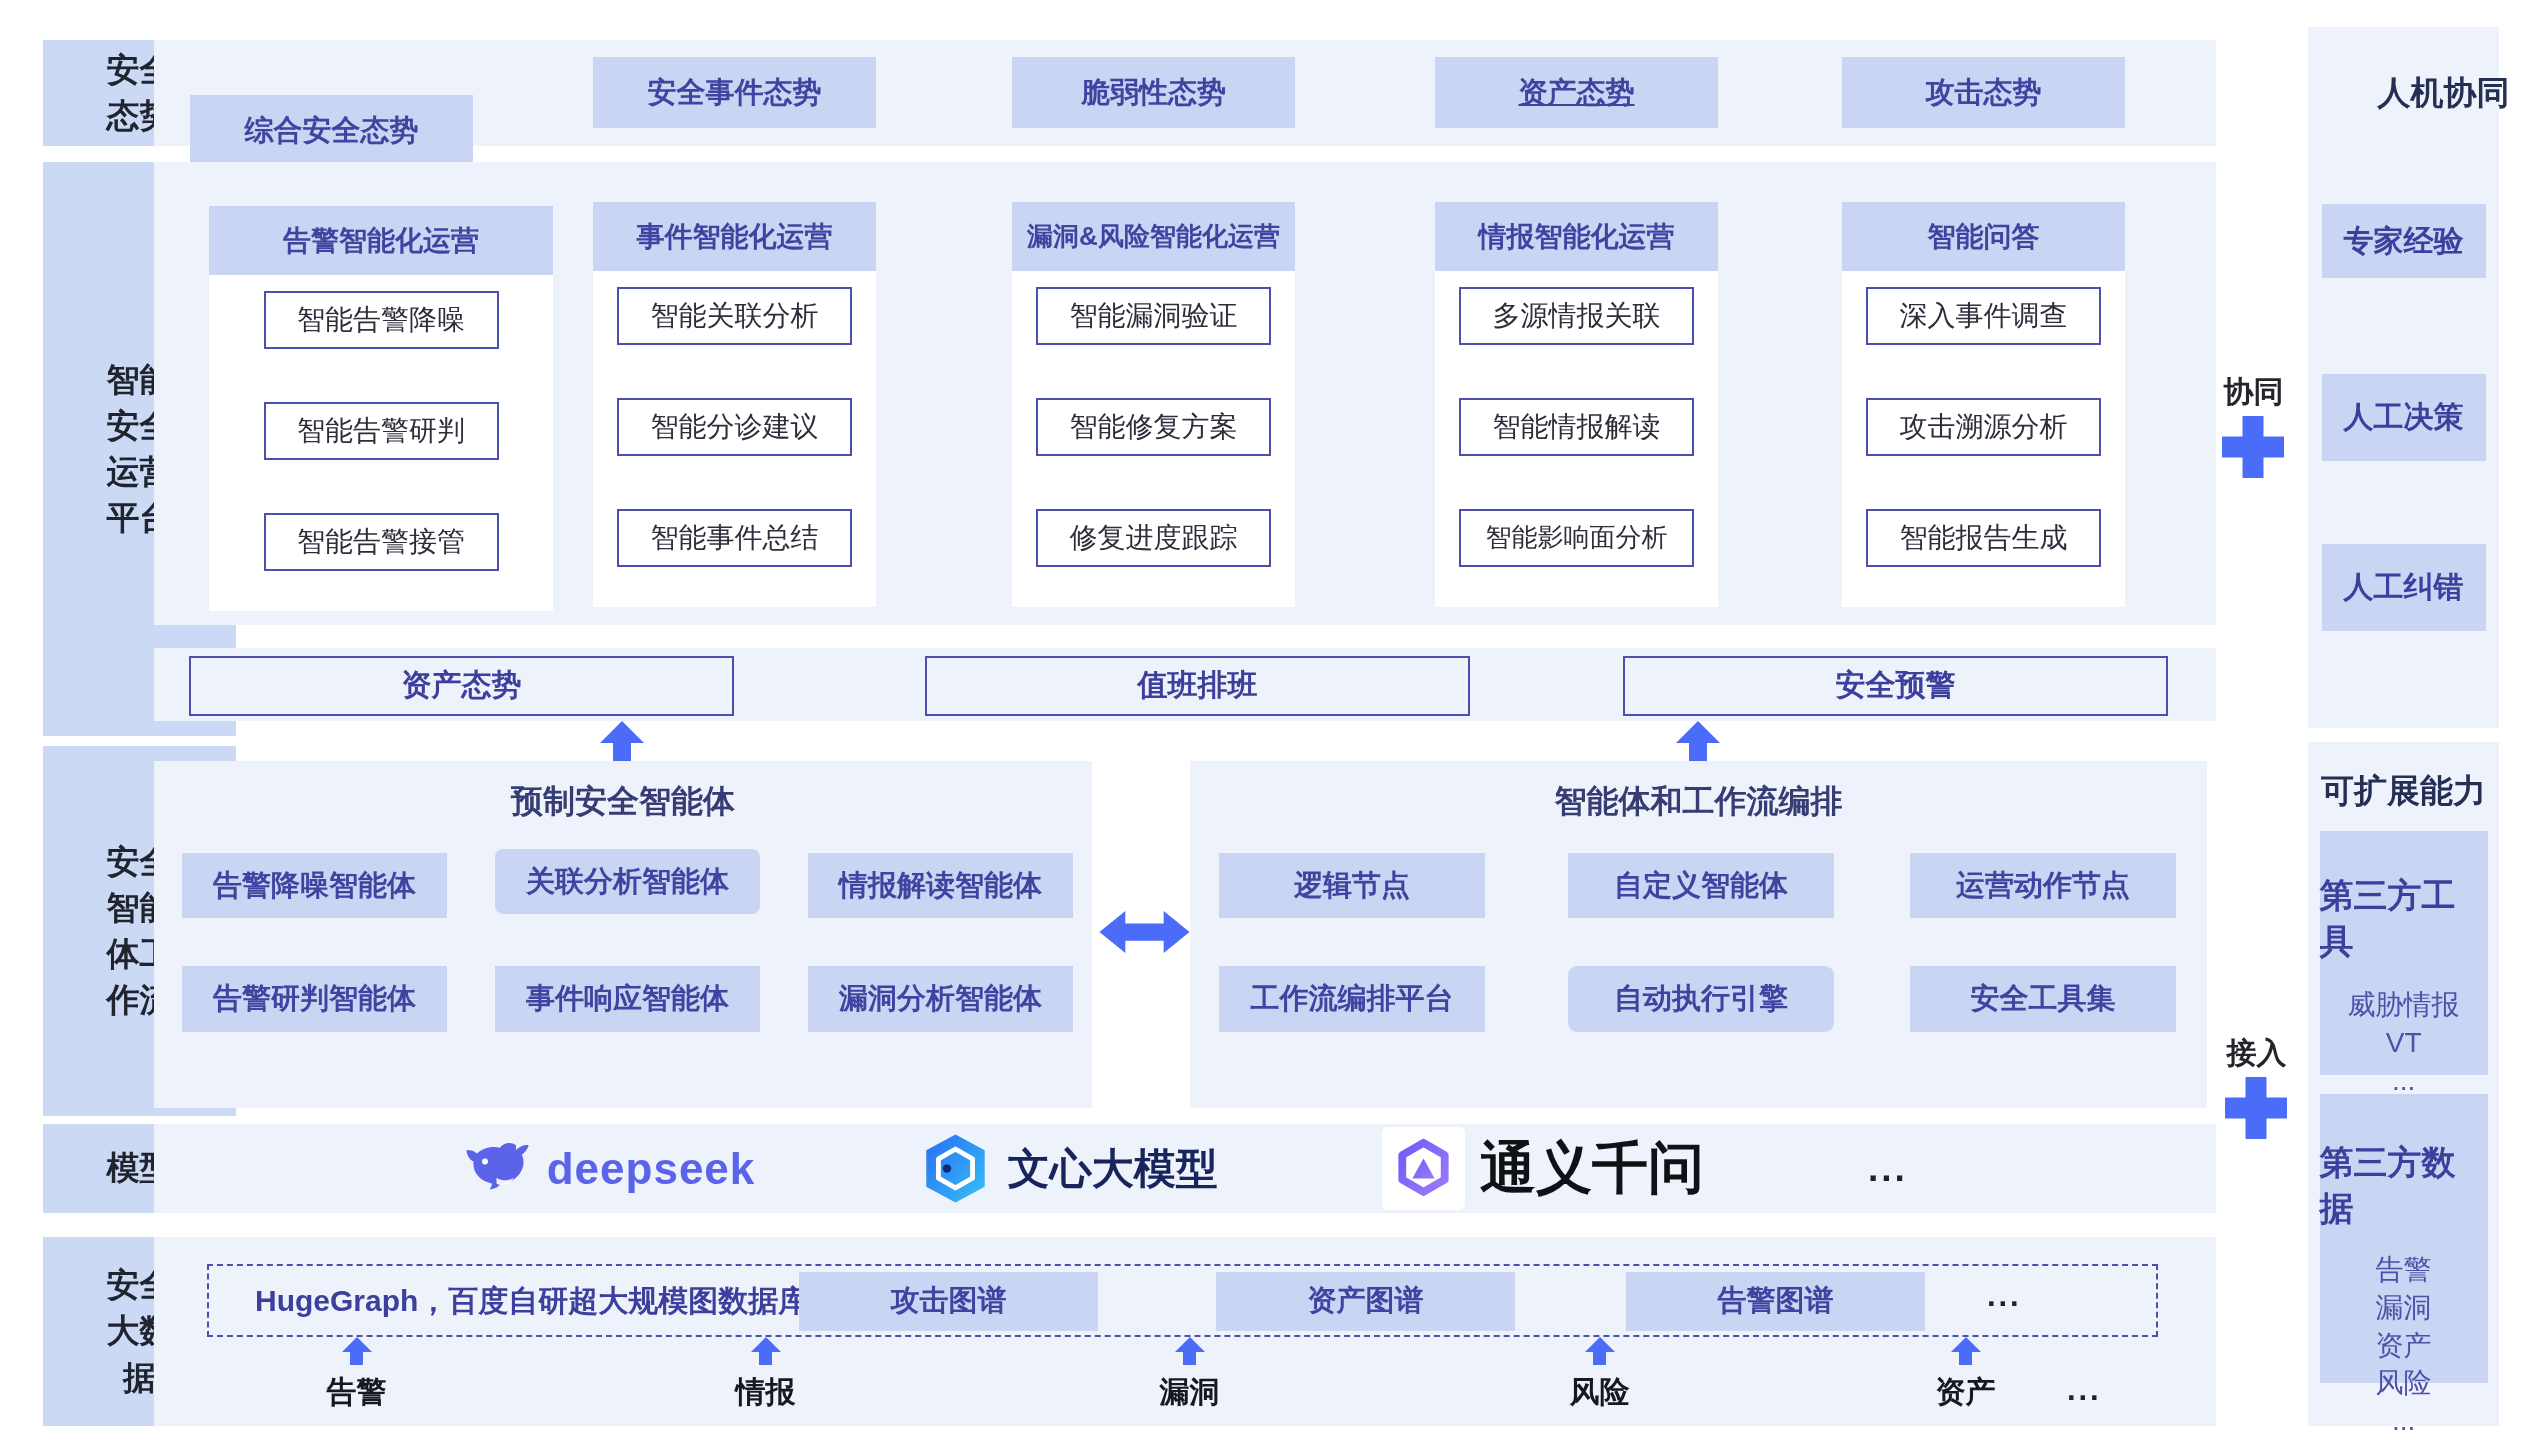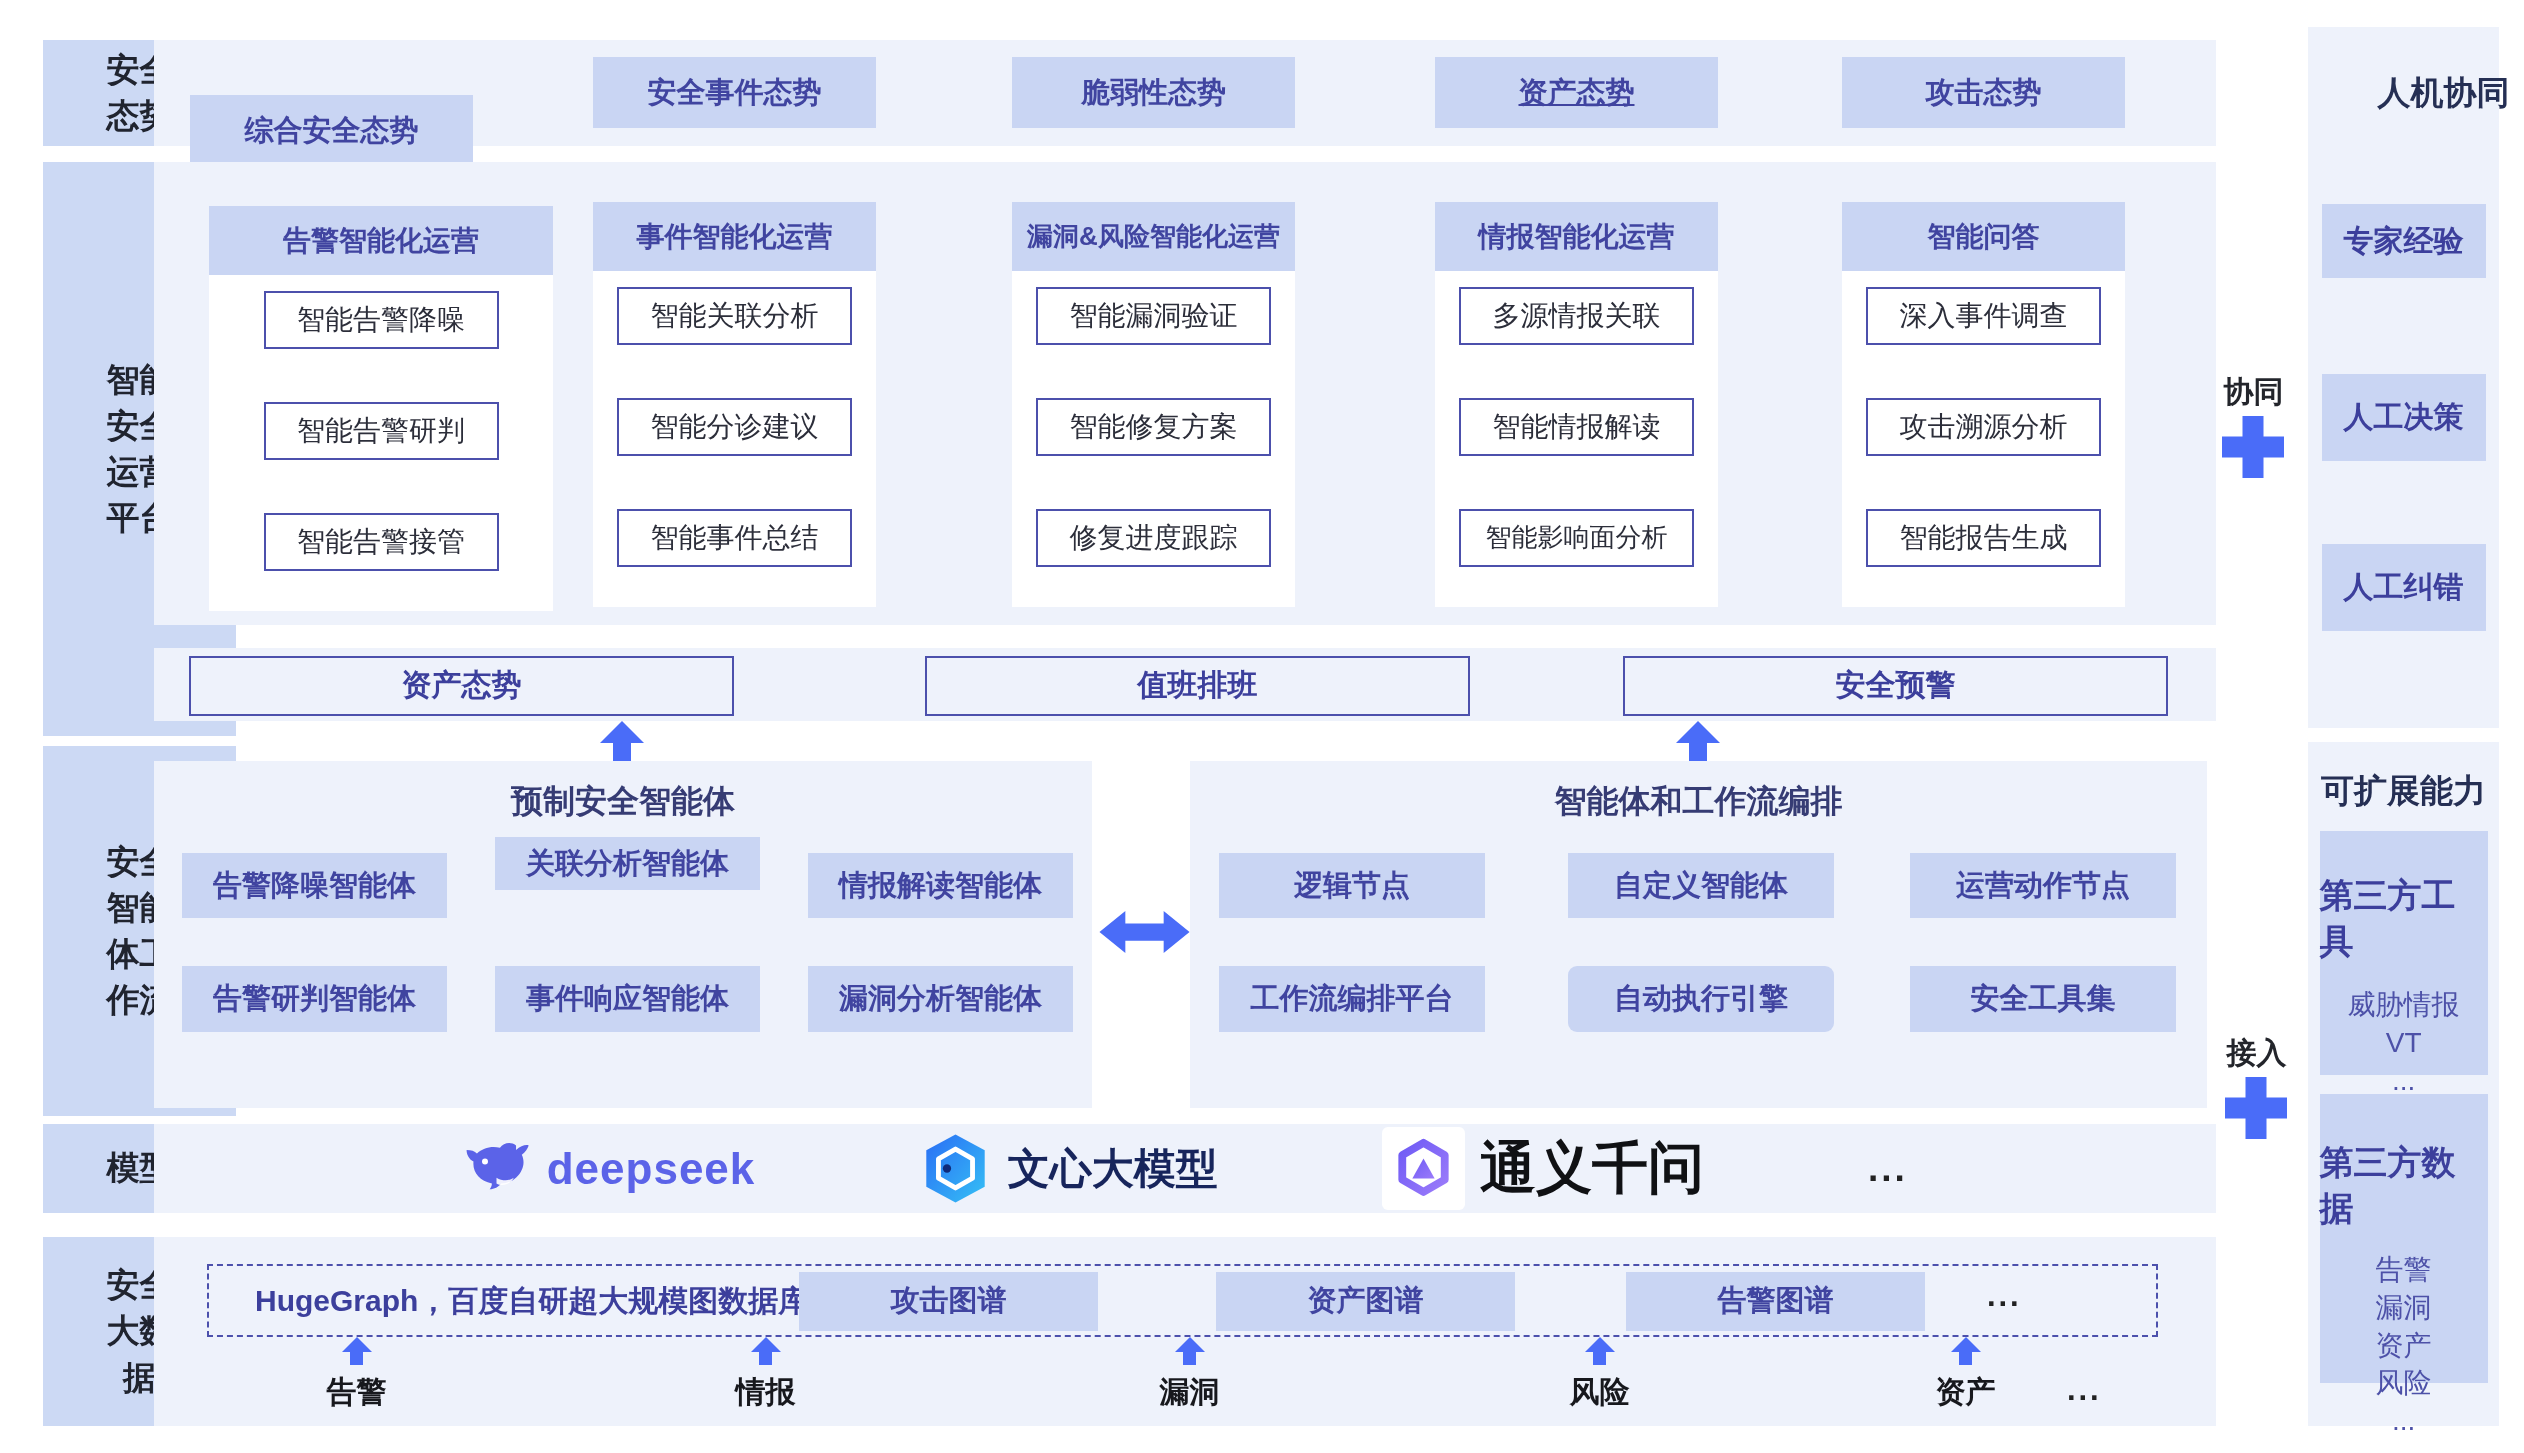--- a/index.html
+++ b/index.html
@@ -124,21 +124,21 @@
       <div class="stem"></div>
     </div>
   <div class="uparrow abs" style="left:1676px;top:721px;">
       <div class="head"></div>
       <div class="stem"></div>
     </div>
 
   <div class="panel" style="left:154px;top:761px;width:938px;height:347px;">
     <div class="sectitle" style="top:19px;">预制安全智能体</div>
     <div class="chip abs" style="left:28px;top:92px;width:265px;height:65px;">告警降噪智能体</div>
-    <div class="chip abs" style="left:341px;top:76px;width:265px;height:53px;">关联分析智能体</div>
+    <div class="chip abs" style="left:341px;top:88px;width:265px;height:65px;border-radius:8px;">关联分析智能体</div>
     <div class="chip abs" style="left:654px;top:92px;width:265px;height:65px;">情报解读智能体</div>
     <div class="chip abs" style="left:28px;top:205px;width:265px;height:66px;">告警研判智能体</div>
     <div class="chip abs" style="left:341px;top:205px;width:265px;height:66px;">事件响应智能体</div>
     <div class="chip abs" style="left:654px;top:205px;width:265px;height:66px;">漏洞分析智能体</div>
   </div>
 
   <svg class="abs" style="left:1099px;top:909px;" width="91" height="46" viewBox="0 0 94 48">
     <polygon points="0,24 27,2 27,15 67,15 67,2 94,24 67,46 67,33 27,33 27,46" fill="#4a6cf8"></polygon>
   </svg>
 

